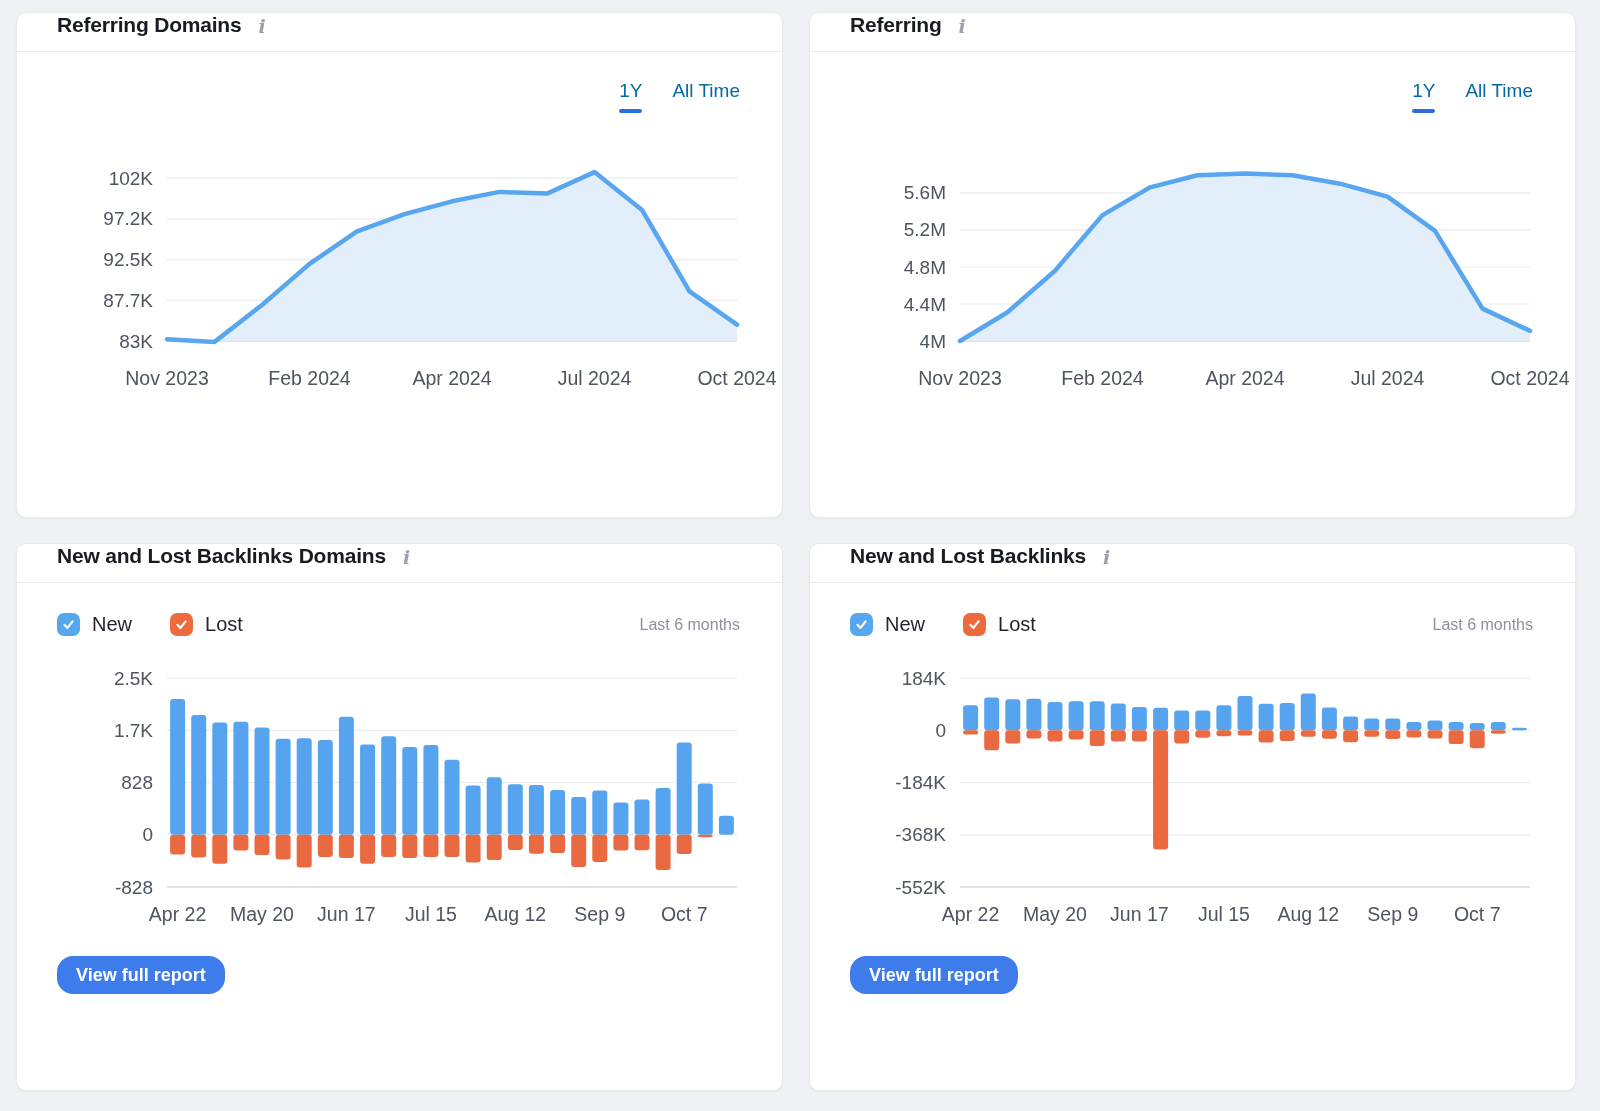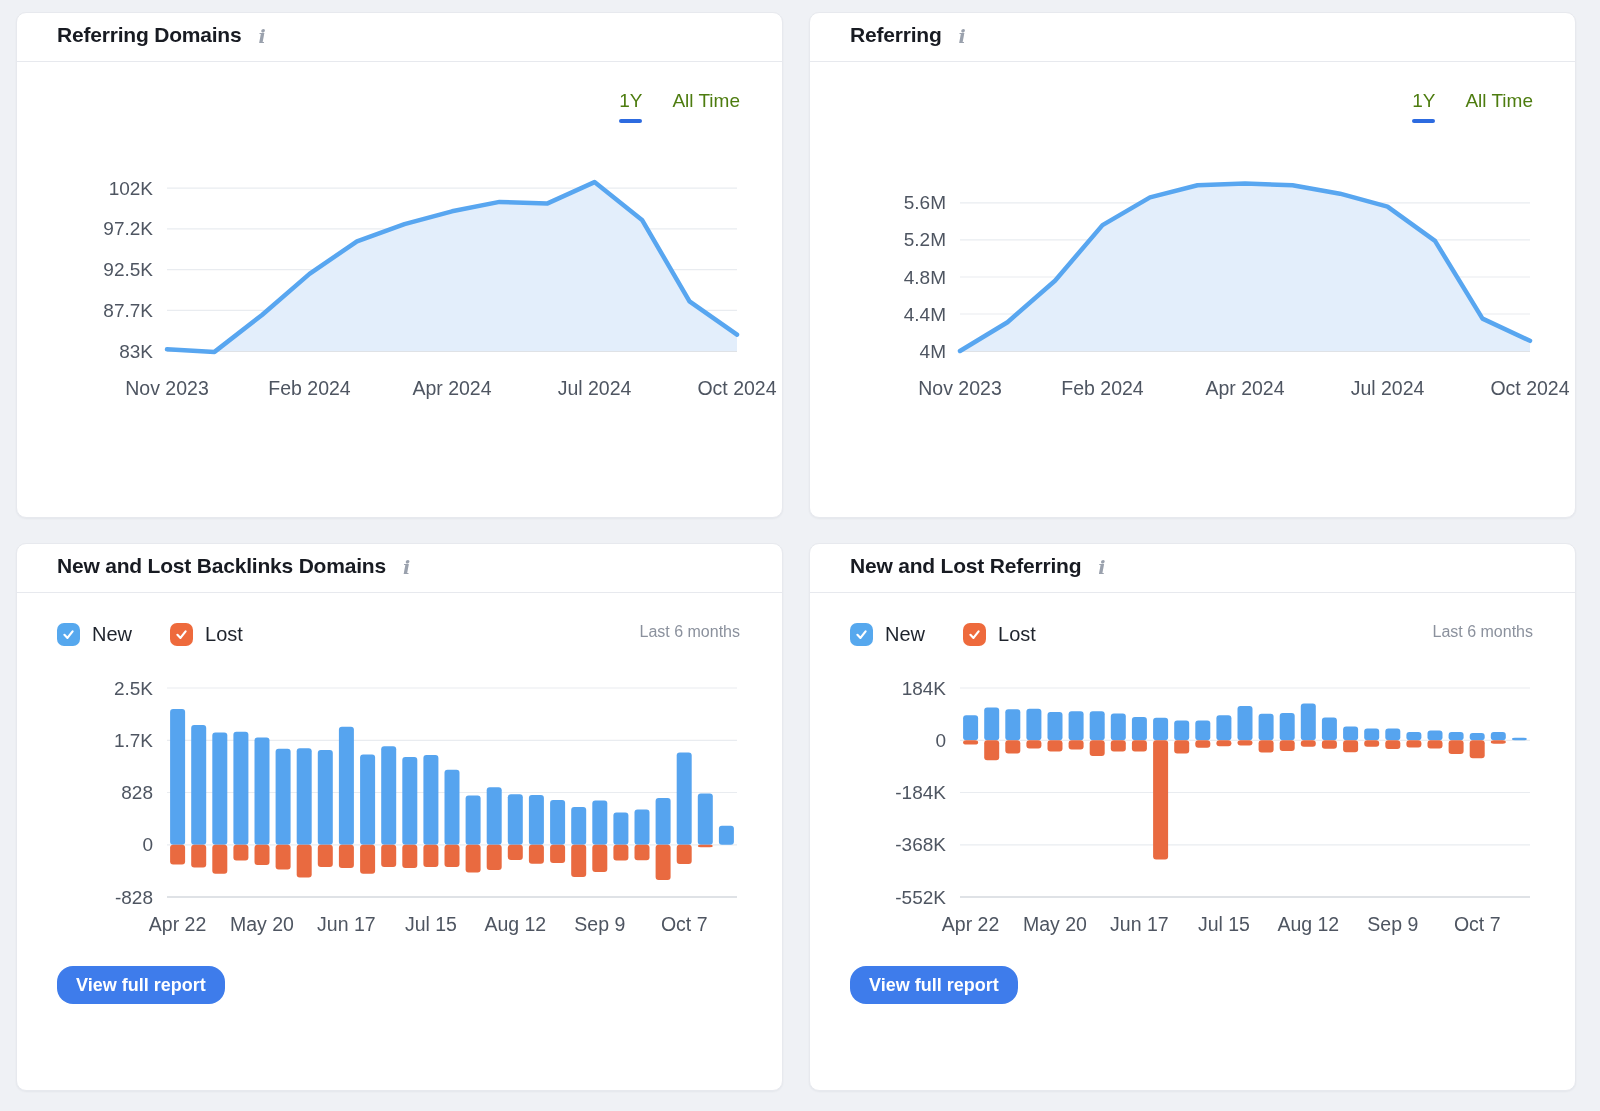--- a/index.html
+++ b/index.html
@@ -20,43 +20,43 @@
     background:var(--card-bg,#ffffff);
     border:1px solid var(--card-border,#e7e9ee);
     border-radius:10px;
     box-shadow:0 1px 2px rgba(20,30,50,.05);
     overflow:hidden;
     display:flex;flex-direction:column;
     box-sizing:border-box;
   }
   .card-header{
     display:flex;align-items:center;gap:17px;
-    padding:10px 40px 14px 40px;
+    padding:0 40px 14px 40px;
     border-bottom:1px solid var(--card-border,#e7e9ee);
   }
   .card-title{
     margin:0;font-size:21px;font-weight:700;
     color:var(--title,#181b22);letter-spacing:-.2px;
   }
   .info-icon{
     font-family:"DejaVu Serif",serif;font-style:italic;font-weight:700;
     font-size:19px;color:#9aa1ad;cursor:pointer;line-height:1;
     padding-top:3px;
   }
   .tabs-row{display:flex;justify-content:flex-end;gap:30px;margin:28px 42px 0 0;}
   .tab{cursor:pointer;text-align:center;}
-  .tab-label{font-size:19px;font-weight:500;color:#4d7c0f;display:block;}
+  .tab-label{font-size:19px;font-weight:500;color:#0369a1;display:block;}
   .tab-underline{display:block;height:4px;border-radius:2px;background:var(--tab-underline,#2d6be0);margin-top:7px;}
   .tab:not(.active) .tab-underline{visibility:hidden;}
   .chart{margin:36px 0 0 10px;}
   .bar-chart{margin-top:22px;}
   svg{display:block;overflow:visible;}
   svg text.ytick{font-family:"Liberation Sans","DejaVu Sans",sans-serif;font-size:19px;fill:var(--axis-text,#4e5561);}
   svg text.xtick{font-family:"Liberation Sans","DejaVu Sans",sans-serif;font-size:19.5px;fill:var(--axis-text,#4e5561);}
-  .legend-row{display:flex;margin:30px 42px 0 40px;}
+  .legend-row{display:flex;align-items:center;margin:30px 42px 0 40px;}
   .legend-item{display:flex;align-items:center;cursor:pointer;margin-right:38px;}
   .checkbox{width:23px;height:23px;border-radius:7px;display:flex;align-items:center;justify-content:center;flex:none;}
   .cb-new{background:var(--checkbox-new,#56a8ee);}
   .cb-lost{background:var(--checkbox-lost,#ee6a3c);}
   .legend-label{margin-left:12px;font-size:20px;color:#1e232c;}
   .period{margin-left:auto;font-size:16px;color:var(--muted,#8b919d);}
   .report-btn{
     margin:26px 0 0 40px;align-self:flex-start;
     background:var(--button-bg,#3e7ceb);color:var(--button-text,#ffffff);
     border:none;border-radius:16px;height:38px;padding:0 19px;
@@ -240,21 +240,21 @@
           <text class="xtick" x="488.3" y="263" text-anchor="middle">Aug 12</text>
           <text class="xtick" x="572.8" y="263" text-anchor="middle">Sep 9</text>
           <text class="xtick" x="657.2" y="263" text-anchor="middle">Oct 7</text>
         </svg>
       </div>
     <button class="report-btn">View full report</button>
   </section>
 
   <section class="card">
     <header class="card-header">
-      <h2 class="card-title">New and Lost Referring</h2>
+      <h2 class="card-title">New and Lost Backlinks</h2>
       <span class="info-icon">i</span>
     </header>
     <div class="legend-row">
       <label class="legend-item">
         <span class="checkbox cb-new">
           <svg width="15" height="15" viewBox="0 0 22 22">
               <polyline points="5,11.5 9.5,16 17,6.5" fill="none" stroke="#ffffff" stroke-width="3.2" stroke-linecap="round" stroke-linejoin="round"></polyline>
             </svg>
         </span>
         <span class="legend-label">New</span>

